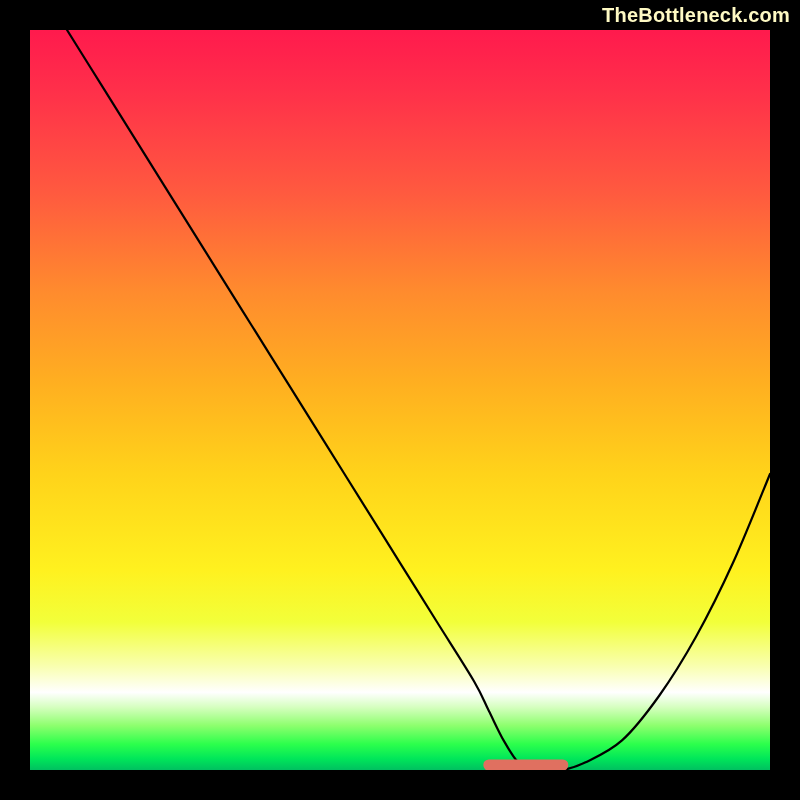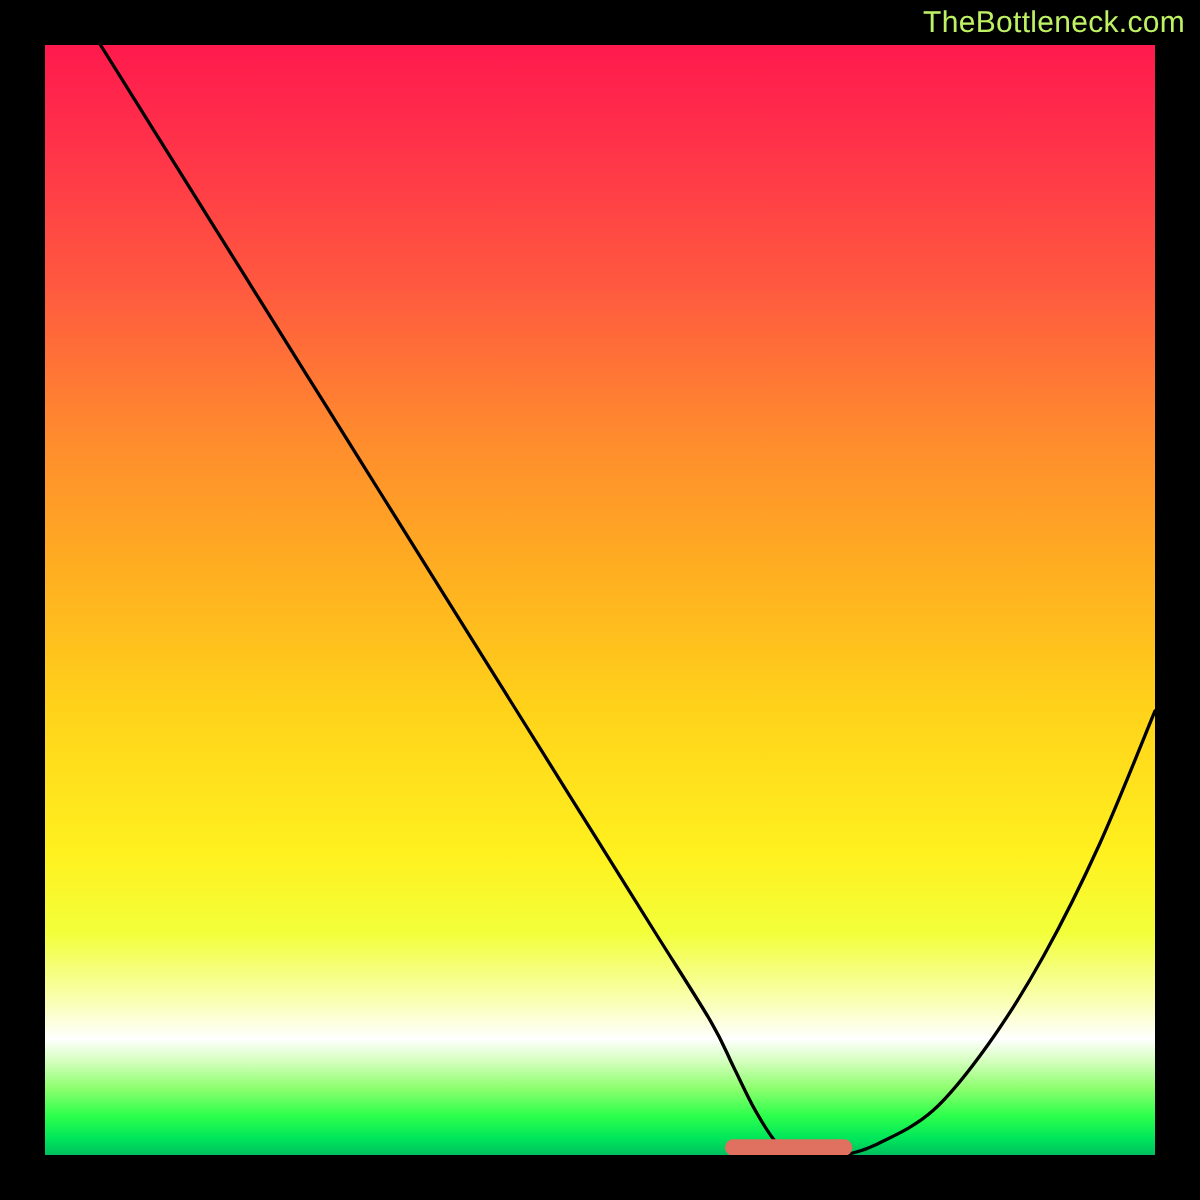--- a/index.html
+++ b/index.html
@@ -8,23 +8,23 @@
     width: 800px;
     height: 800px;
     background: #000;
     font-family: Arial, Helvetica, sans-serif;
     overflow: hidden;
   }
   .watermark {
     position: absolute;
     top: 4px;
     right: 10px;
-    color: #bef264;
+    color: #fef9c3;
     font-size: 20px;
-    font-weight: 400;
+    font-weight: 700;
     letter-spacing: 0.2px;
     z-index: 10;
   }
   .frame {
     position: absolute;
     left: 30px;
     top: 30px;
     width: 740px;
     height: 740px;
     background: linear-gradient(to bottom,

